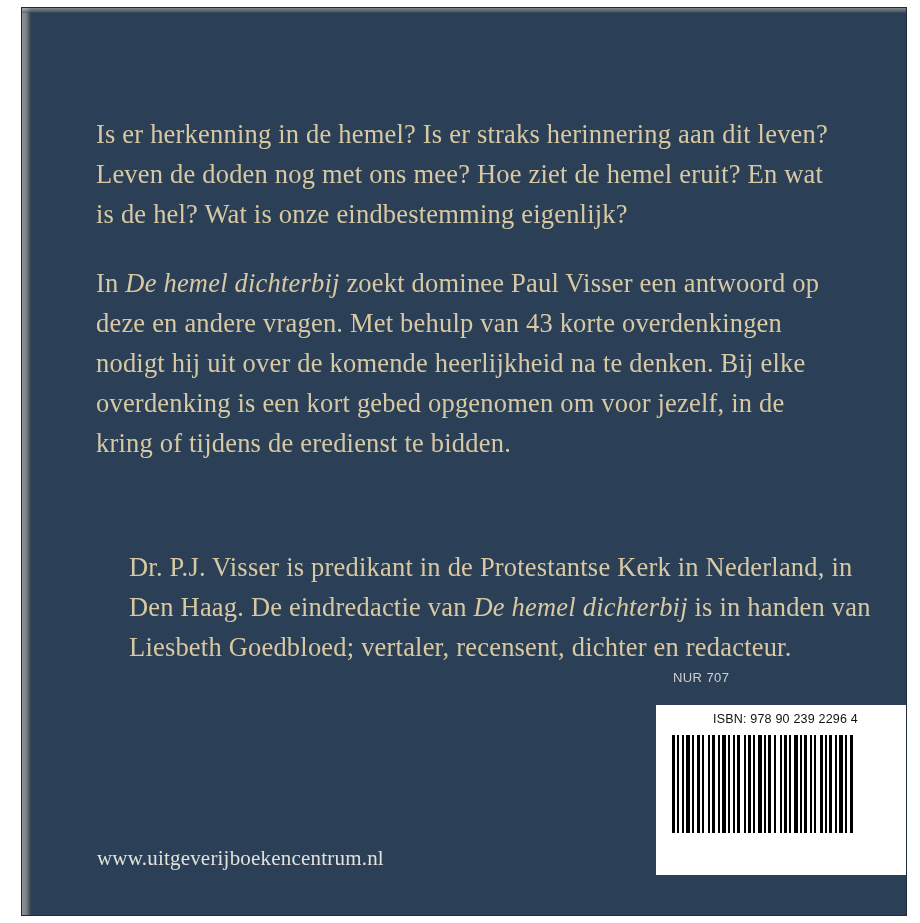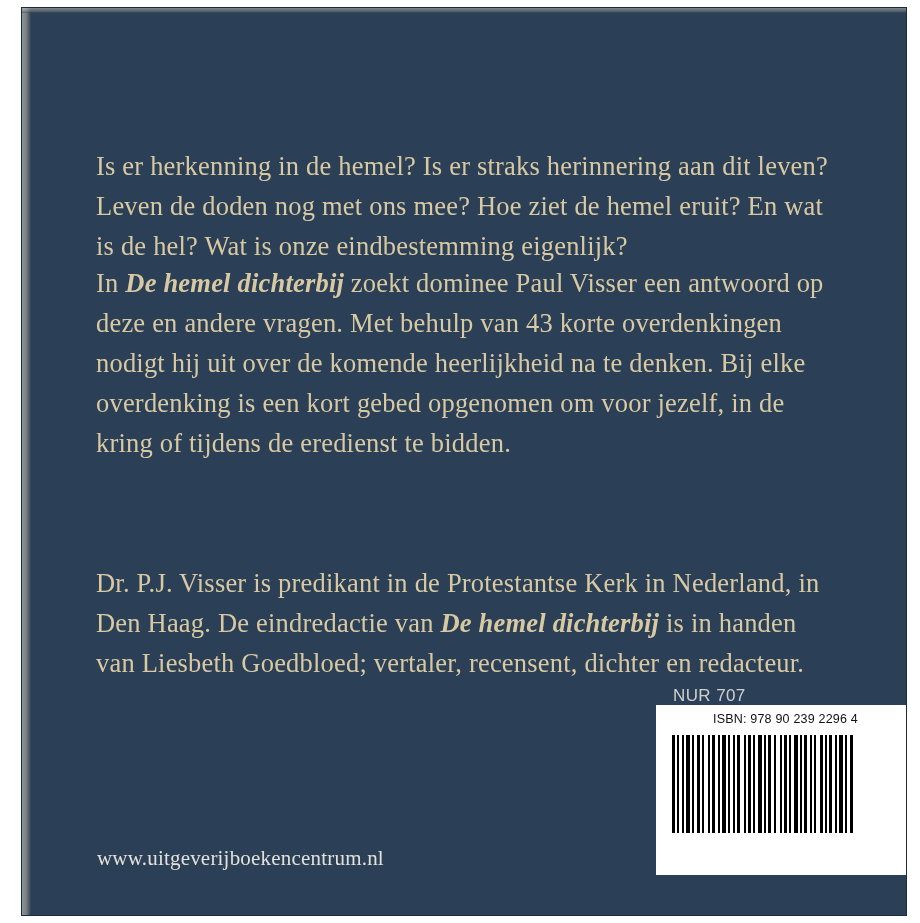--- a/index.html
+++ b/index.html
@@ -47,41 +47,41 @@
   .blurb {
     position: absolute;
     left: 74px;
     width: 745px;
     color: #d8c9a3;
     font-size: 26.5px;
     line-height: 40px;
     letter-spacing: 0.2px;
   }
 
-  #para-questions { top: 106px; margin-top: 32px; }
+  #para-questions { top: 106px; }
   #para-body { top: 255px; }
-  #para-author { top: 555px; }
+  #para-author { top: 539px; margin-left: 33px; }
 
   .blurb p {
     margin: 0;
   }
 
-  .italic { font-style: italic; font-weight: bold; }
+  .italic { font-style: italic; }
 
   .url-inline {
     color: #b8c7da;
   }
 
   #nur-code {
     position: absolute;
     left: 651px;
-    top: 678px;
+    top: 662px;
     color: #cfcfcf;
     font-family: "Liberation Sans", sans-serif;
-    font-size: 17px;
+    font-size: 13px;
     letter-spacing: 0.4px;
   }
 
   #barcode-block {
     position: absolute;
     left: 634px;
     top: 697px;
     width: 259px;
     height: 170px;
     background: #ffffff;

